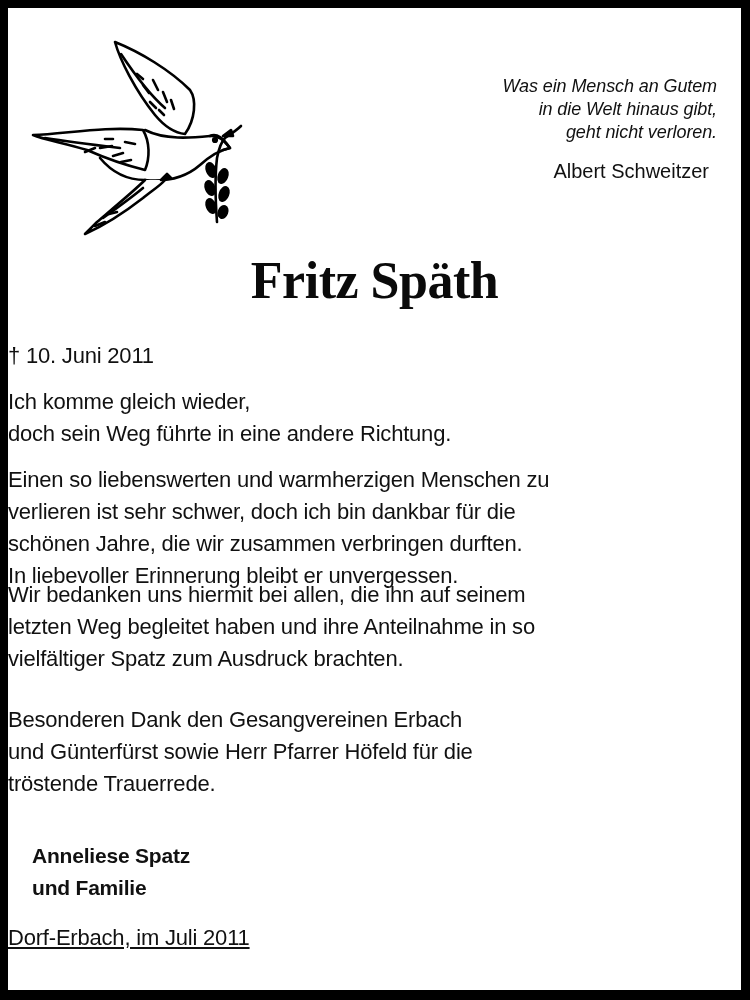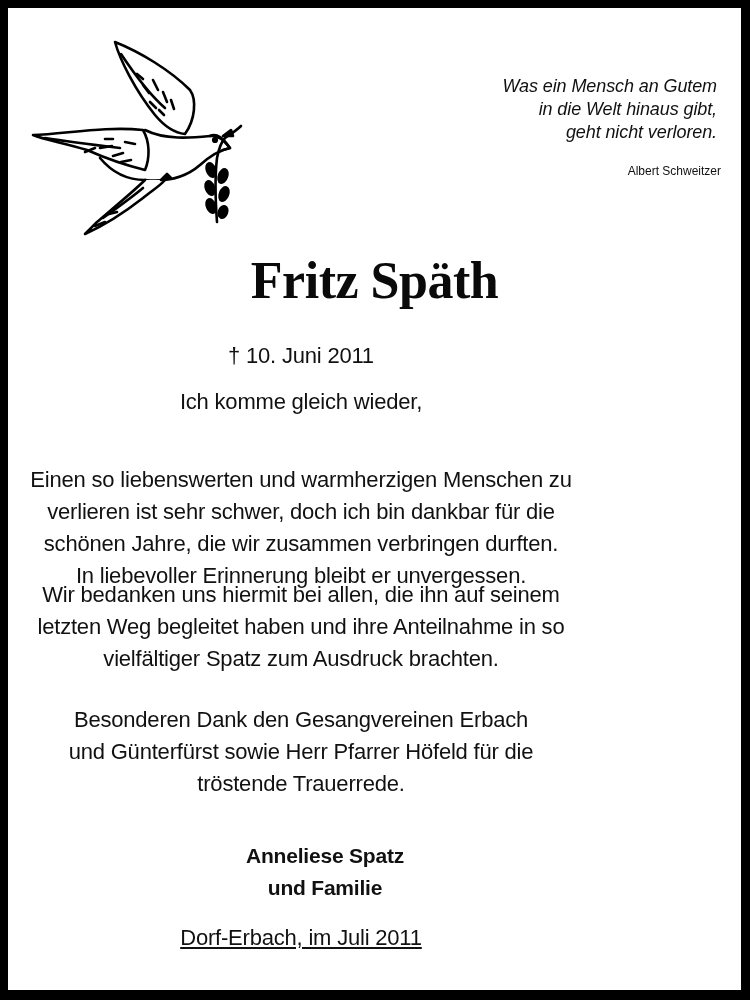--- a/index.html
+++ b/index.html
@@ -36,44 +36,44 @@
       top: 67px;
       width: 290px;
       font-style: italic;
       font-size: 18px;
       line-height: 23px;
       letter-spacing: -0.1px;
     }
     .quote .line { display: block; white-space: nowrap; text-align: right; }
     .quote-author {
       position: absolute;
-      right: 20px;
+      right: 32px;
       top: 153px;
-      font-size: 12px;
+      font-size: 20px;
       line-height: 20px;
       white-space: nowrap;
     }
     .name {
       position: absolute;
       left: 0;
       width: 733px;
       top: 239px;
       text-align: center;
       font-family: "Liberation Serif", "DejaVu Serif", serif;
       font-weight: bold;
       font-size: 52px;
       line-height: 68px;
       letter-spacing: -0.5px;
       color: #0a0a0a;
     }
     .block {
       position: absolute;
       left: 0;
       width: 586px;
-      text-align: center;
+      text-align: left;
       font-size: 22px;
       line-height: 32px;
       letter-spacing: -0.2px;
     }
     .block .line { display: block; white-space: nowrap; }
     .bold { font-weight: bold; font-size: 21px; margin-left: 24px; }
   </style>
 </head>
 <body>
 
@@ -115,20 +115,21 @@
     <span class="line">geht nicht verloren.</span>
   </div>
   <div class="quote-author">Albert Schweitzer</div>
 
   <div class="name">Fritz Späth</div>
 
   <div class="block" style="top:332px;">† 10. Juni 2011</div>
 
   <div class="block" style="top:378px;">
     <span class="line">Ich komme gleich wieder,</span>
+    <span class="line">doch sein Weg führte in eine andere Richtung.</span>
   </div>
 
   <div class="block" style="top:456px;">
     <span class="line">Einen so liebenswerten und warmherzigen Menschen zu</span>
     <span class="line">verlieren ist sehr schwer, doch ich bin dankbar für die</span>
     <span class="line">schönen Jahre, die wir zusammen verbringen durften.</span>
     <span class="line">In liebevoller Erinnerung bleibt er unvergessen.</span>
   </div>
 
   <div class="block" style="top:571px;">

